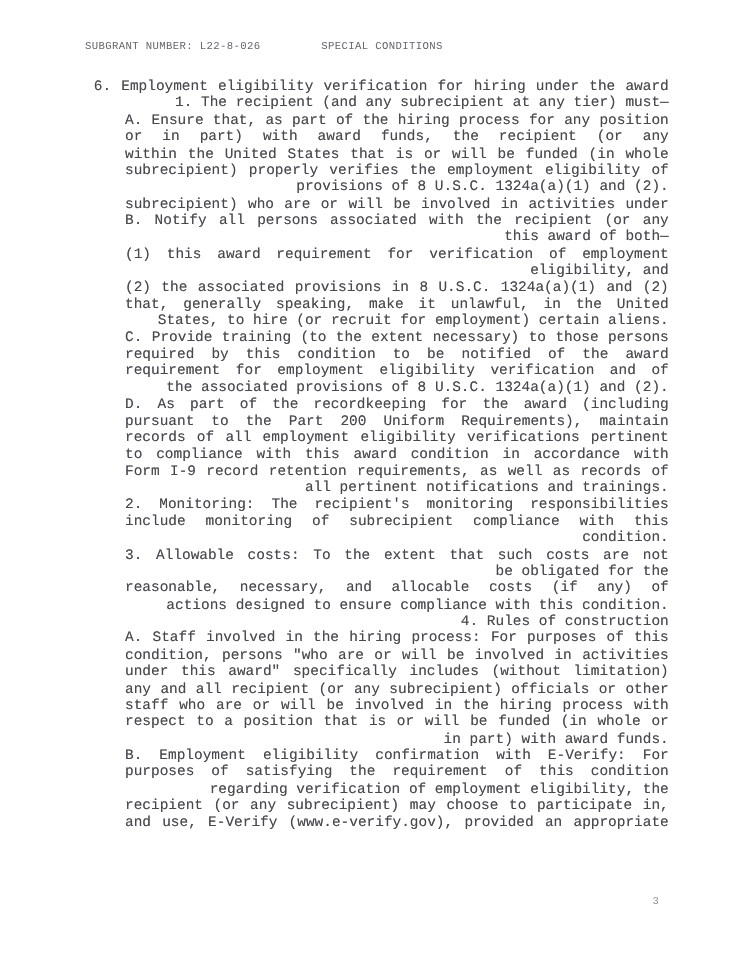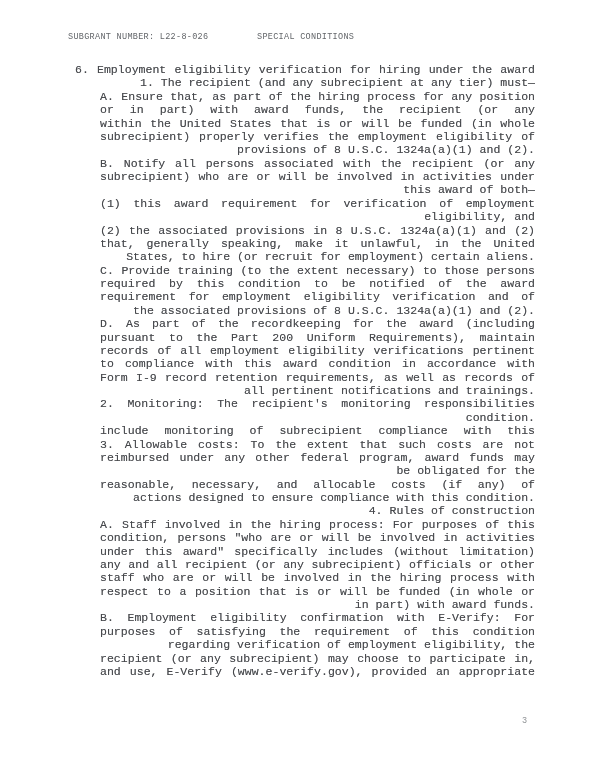--- a/index.html
+++ b/index.html
@@ -70,43 +70,42 @@
   </div>
 
   <div class="doc-body" id="doc-body">
       <div class="line just hang">6. Employment eligibility verification for hiring under the award</div>
       <div class="line">1. The recipient (and any subrecipient at any tier) must—</div>
       <div class="line just">A. Ensure that, as part of the hiring process for any position</div>
       <div class="line just">or in part) with award funds, the recipient (or any</div>
       <div class="line just">within the United States that is or will be funded (in whole</div>
       <div class="line just">subrecipient) properly verifies the employment eligibility of</div>
       <div class="line">provisions of 8 U.S.C. 1324a(a)(1) and (2).</div>
+      <div class="line just">subrecipient) who are or will be involved in activities under</div>
       <div class="line just">B. Notify all persons associated with the recipient (or any</div>
-      <div class="line just">subrecipient) who are or will be involved in activities under</div>
       <div class="line">this award of both—</div>
       <div class="line just">(1) this award requirement for verification of employment</div>
       <div class="line">eligibility, and</div>
       <div class="line just">(2) the associated provisions in 8 U.S.C. 1324a(a)(1) and (2)</div>
       <div class="line just">that, generally speaking, make it unlawful, in the United</div>
       <div class="line">States, to hire (or recruit for employment) certain aliens.</div>
       <div class="line just">C. Provide training (to the extent necessary) to those persons</div>
       <div class="line just">required by this condition to be notified of the award</div>
       <div class="line just">requirement for employment eligibility verification and of</div>
       <div class="line">the associated provisions of 8 U.S.C. 1324a(a)(1) and (2).</div>
       <div class="line just">D. As part of the recordkeeping for the award (including</div>
       <div class="line just">pursuant to the Part 200 Uniform Requirements), maintain</div>
       <div class="line just">records of all employment eligibility verifications pertinent</div>
       <div class="line just">to compliance with this award condition in accordance with</div>
       <div class="line just">Form I-9 record retention requirements, as well as records of</div>
       <div class="line">all pertinent notifications and trainings.</div>
       <div class="line just">2. Monitoring: The recipient's monitoring responsibilities</div>
+      <div class="line just">include monitoring of subrecipient compliance with this</div>
       <div class="line">condition.</div>
-      <div class="line just">include monitoring of subrecipient compliance with this</div>
       <div class="line just">3. Allowable costs: To the extent that such costs are not</div>
-      <div class="line just">reimbursed under any other federal program, award funds may</div>
       <div class="line">be obligated for the</div>
       <div class="line just">reasonable, necessary, and allocable costs (if any) of</div>
       <div class="line">actions designed to ensure compliance with this condition.</div>
       <div class="line">4. Rules of construction</div>
       <div class="line just">A. Staff involved in the hiring process: For purposes of this</div>
       <div class="line just">condition, persons "who are or will be involved in activities</div>
       <div class="line just">under this award" specifically includes (without limitation)</div>
       <div class="line just">any and all recipient (or any subrecipient) officials or other</div>
       <div class="line just">staff who are or will be involved in the hiring process with</div>
       <div class="line just">respect to a position that is or will be funded (in whole or</div>

